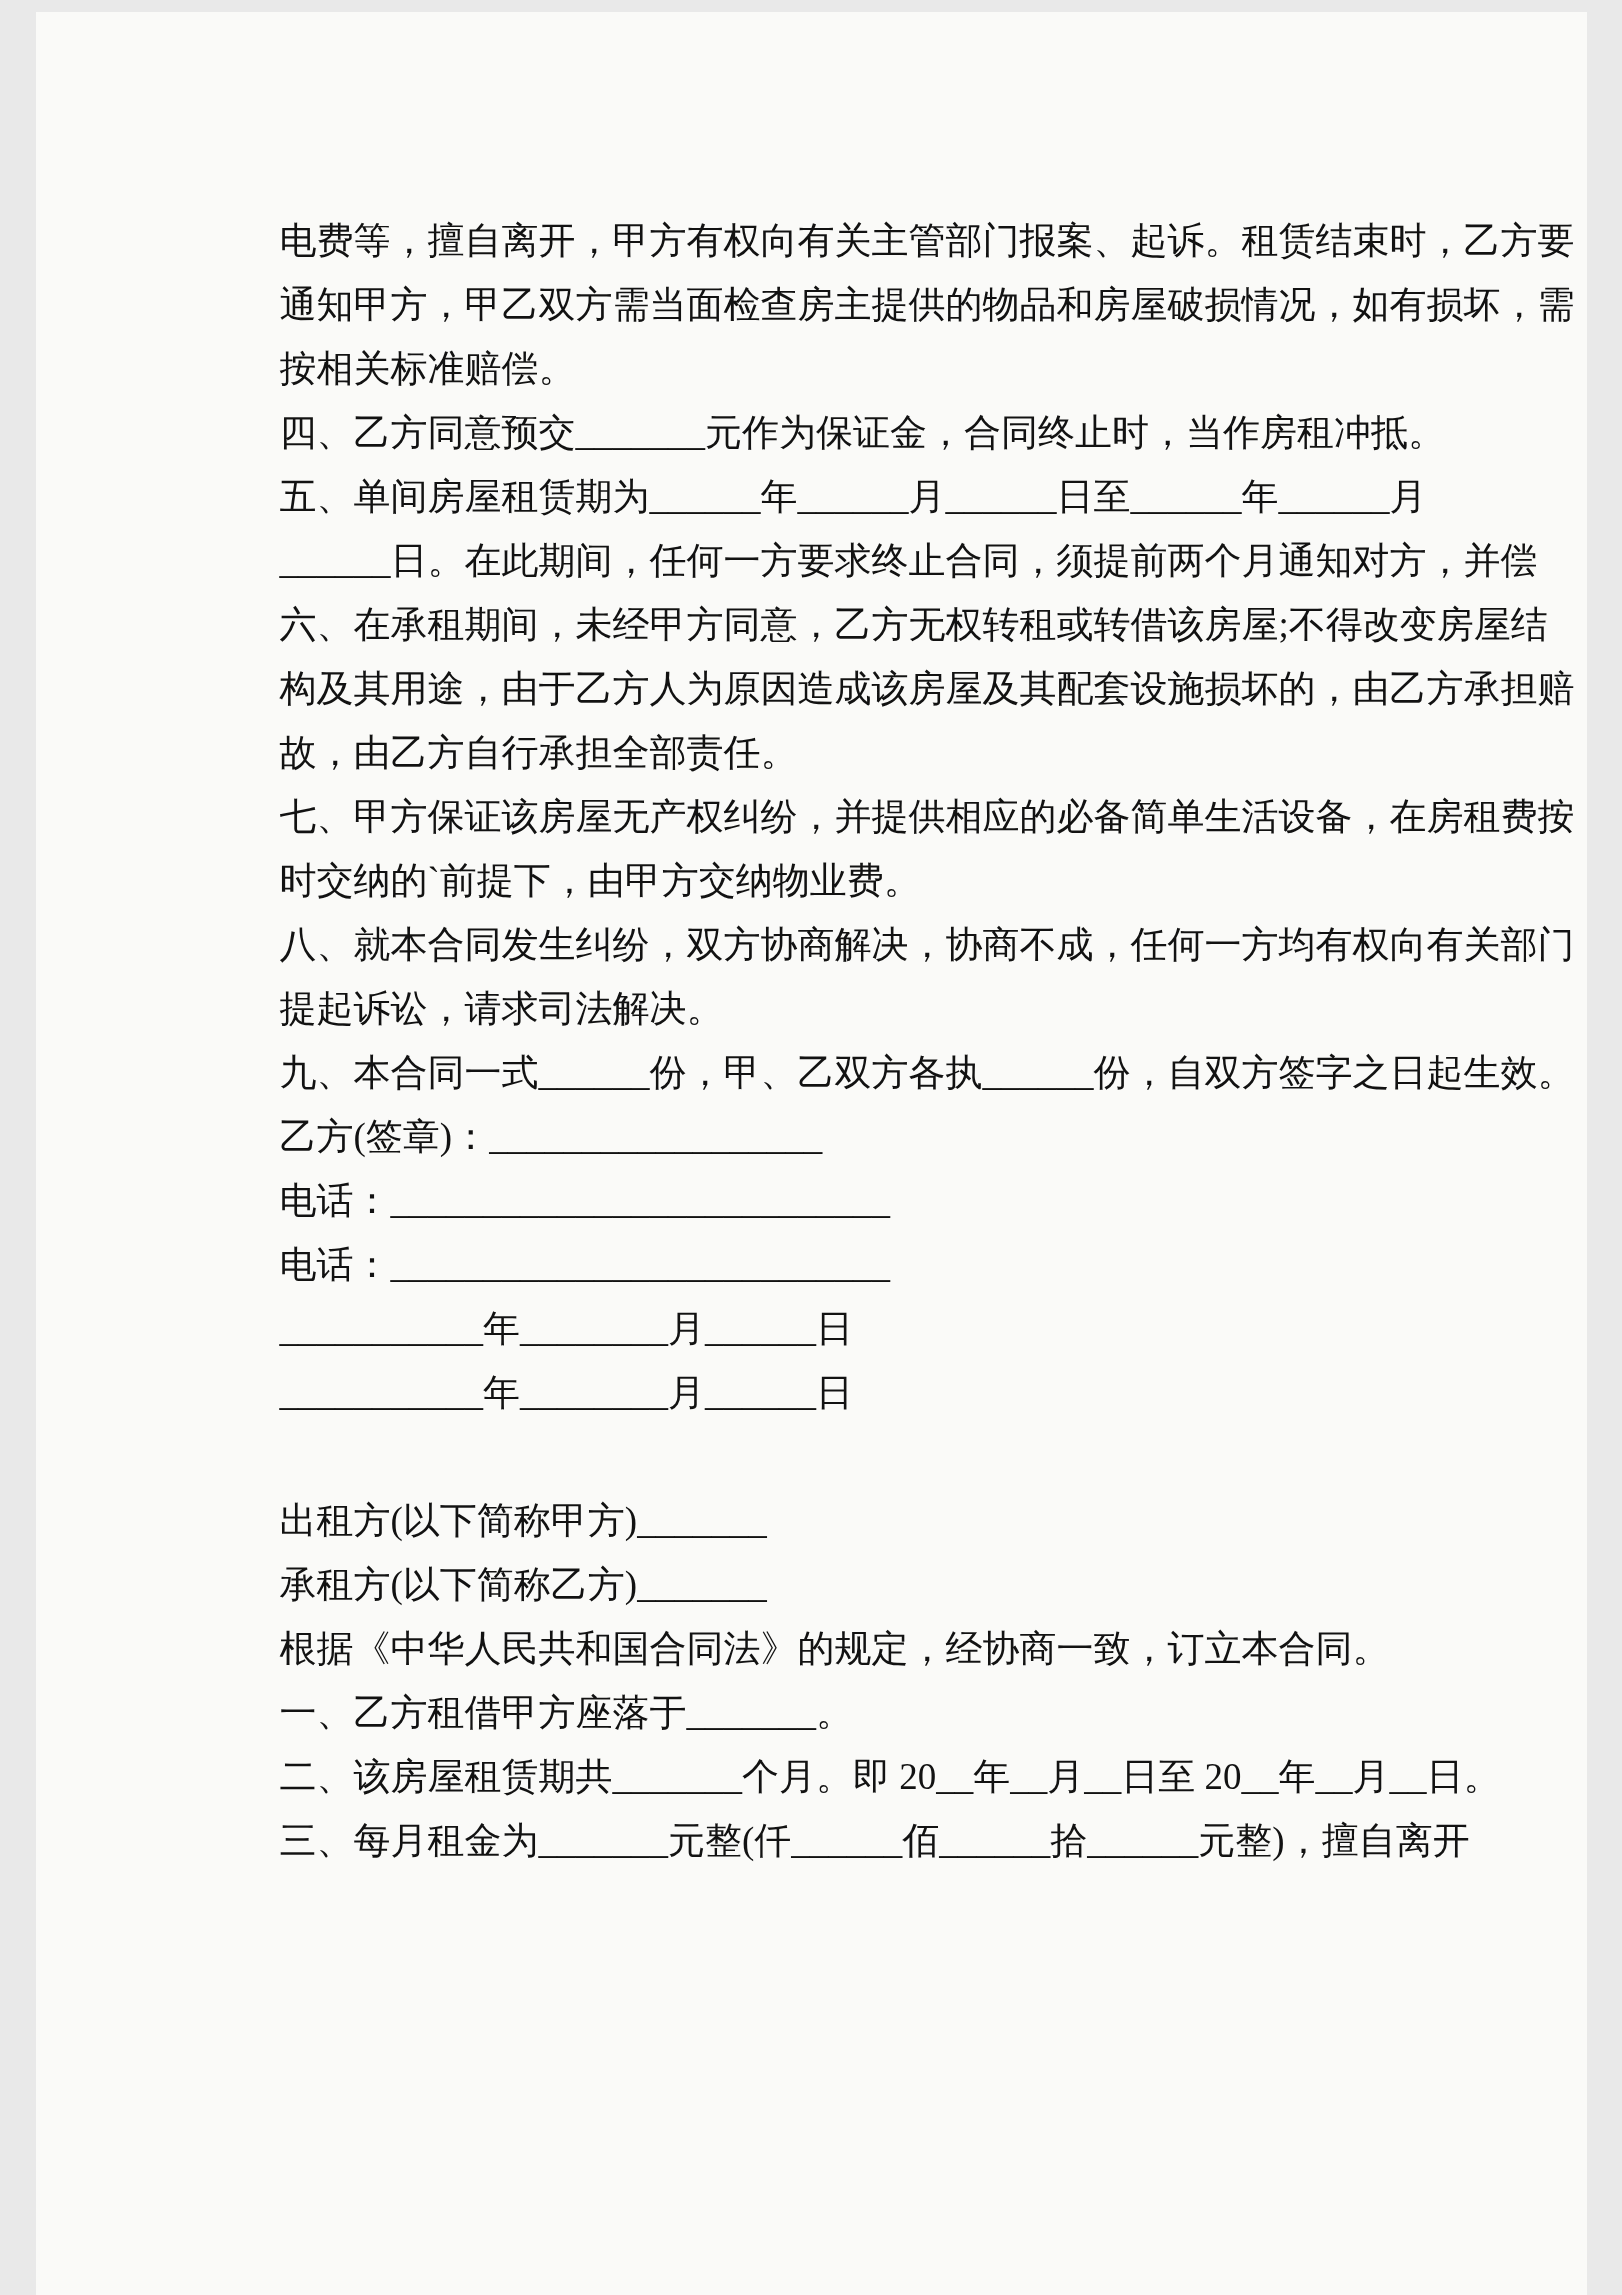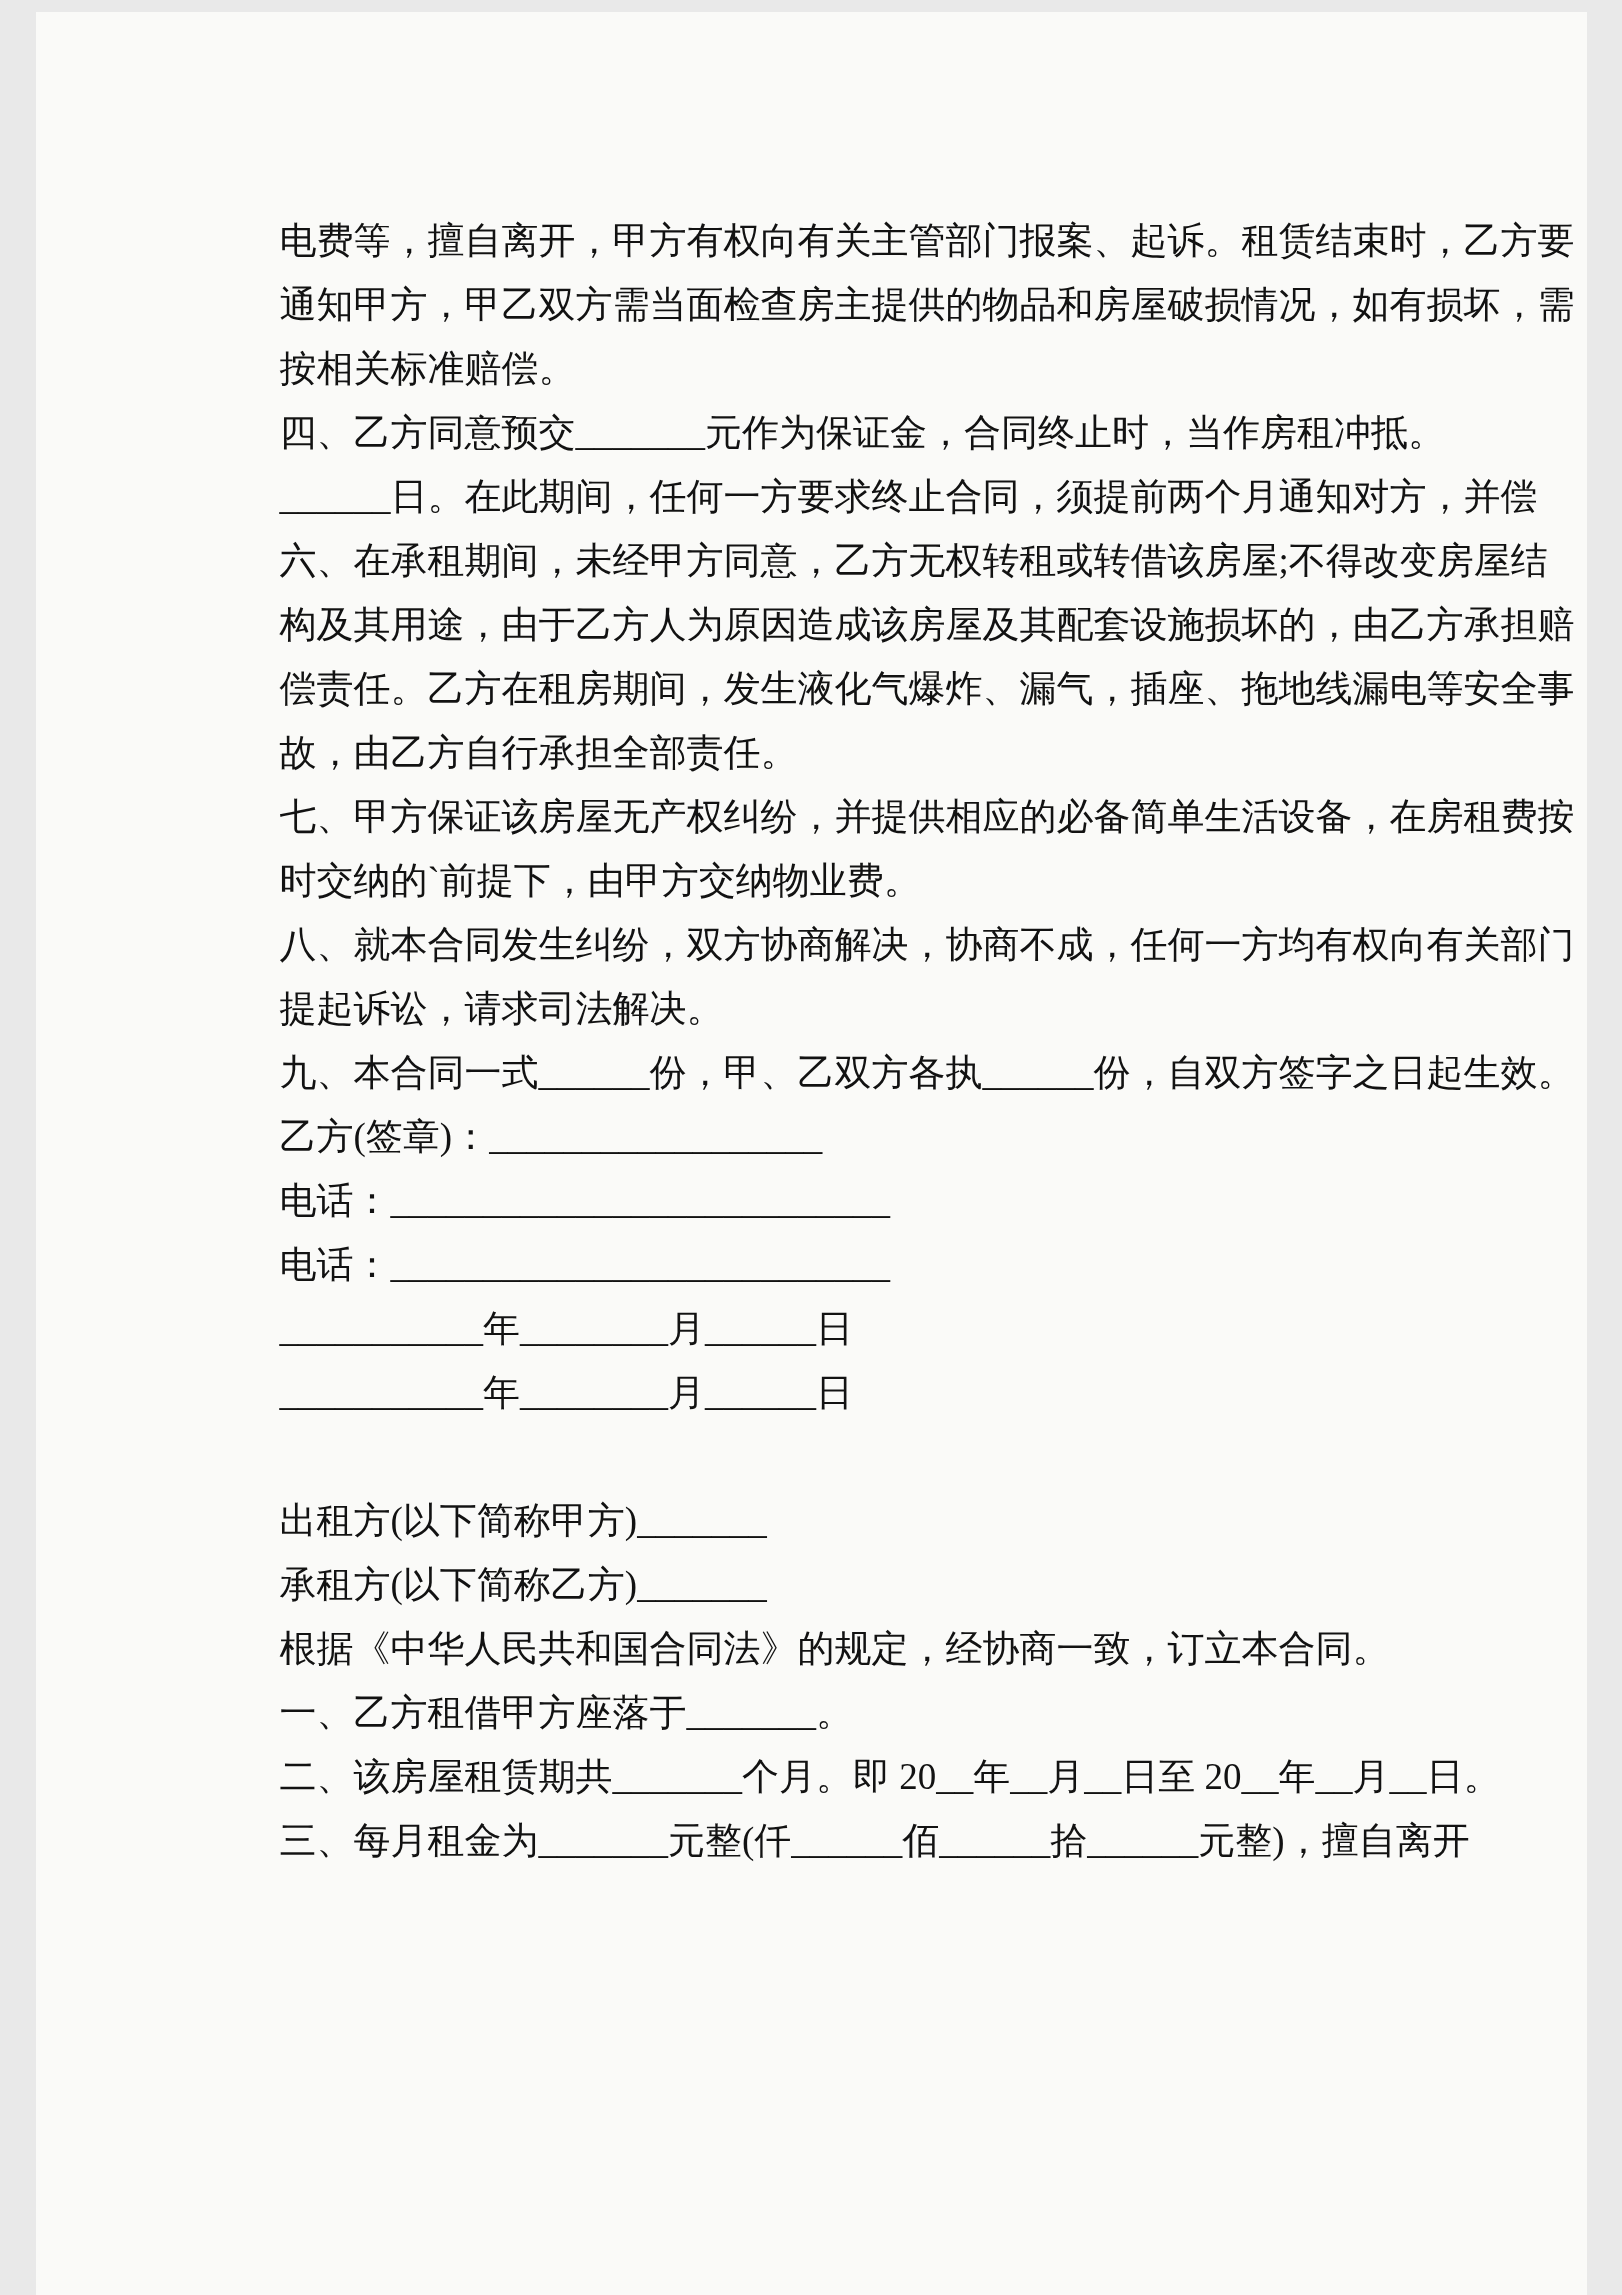--- a/index.html
+++ b/index.html
@@ -27,24 +27,24 @@
   }
 </style>
 </head>
 <body>
 
 <div class="page" style="background: rgb(250, 250, 248); color: rgb(18, 18, 18);">
   <p class="ln">电费等，擅自离开，甲方有权向有关主管部门报案、起诉。租赁结束时，乙方要</p>
   <p class="ln">通知甲方，甲乙双方需当面检查房主提供的物品和房屋破损情况，如有损坏，需</p>
   <p class="ln">按相关标准赔偿。</p>
   <p class="ln">四、乙方同意预交_______元作为保证金，合同终止时，当作房租冲抵。</p>
+  <p class="ln">五、单间房屋租赁期为______年______月______日至______年______月</p>
   <p class="ln">______日。在此期间，任何一方要求终止合同，须提前两个月通知对方，并偿</p>
   <p class="ln">六、在承租期间，未经甲方同意，乙方无权转租或转借该房屋;不得改变房屋结</p>
   <p class="ln">构及其用途，由于乙方人为原因造成该房屋及其配套设施损坏的，由乙方承担赔</p>
-  <p class="ln">偿责任。乙方在租房期间，发生液化气爆炸、漏气，插座、拖地线漏电等安全事</p>
   <p class="ln">故，由乙方自行承担全部责任。</p>
   <p class="ln">七、甲方保证该房屋无产权纠纷，并提供相应的必备简单生活设备，在房租费按</p>
   <p class="ln">时交纳的`前提下，由甲方交纳物业费。</p>
   <p class="ln">八、就本合同发生纠纷，双方协商解决，协商不成，任何一方均有权向有关部门</p>
   <p class="ln">提起诉讼，请求司法解决。</p>
   <p class="ln">九、本合同一式______份，甲、乙双方各执______份，自双方签字之日起生效。</p>
   <p class="ln">乙方(签章)：__________________</p>
   <p class="ln">电话：___________________________</p>
   <p class="ln">电话：___________________________</p>
   <p class="ln">___________年________月______日</p>

